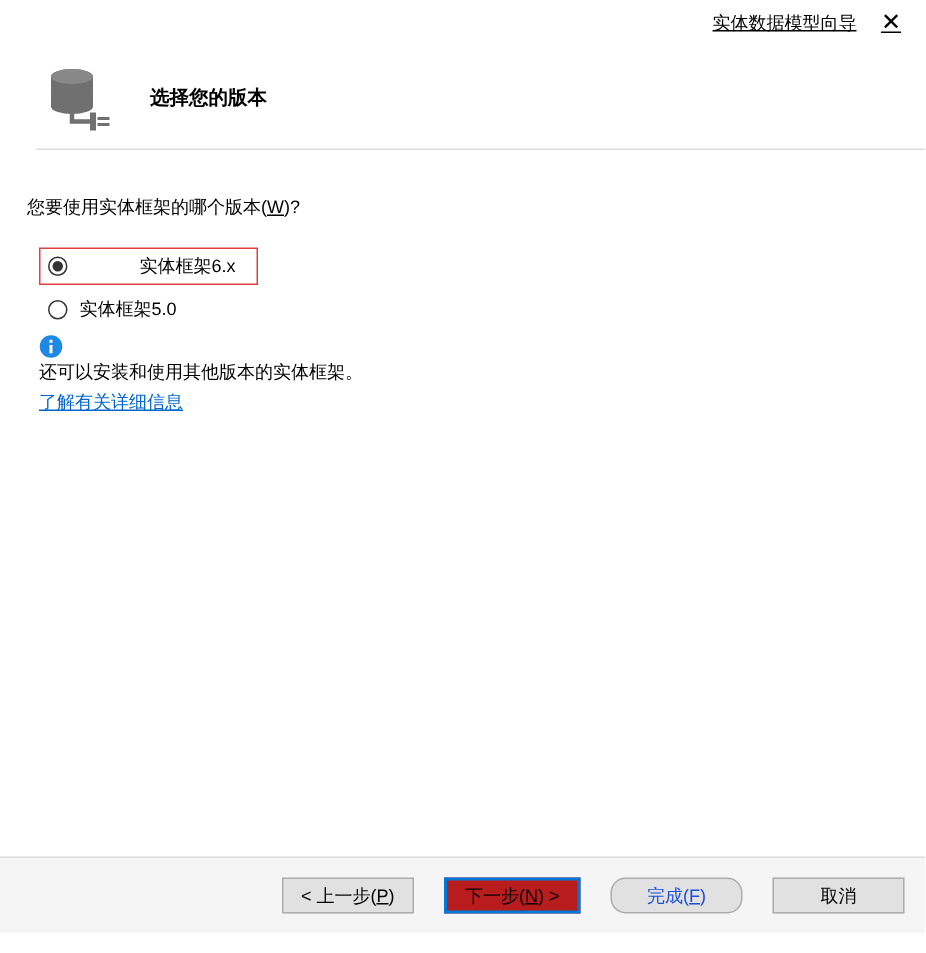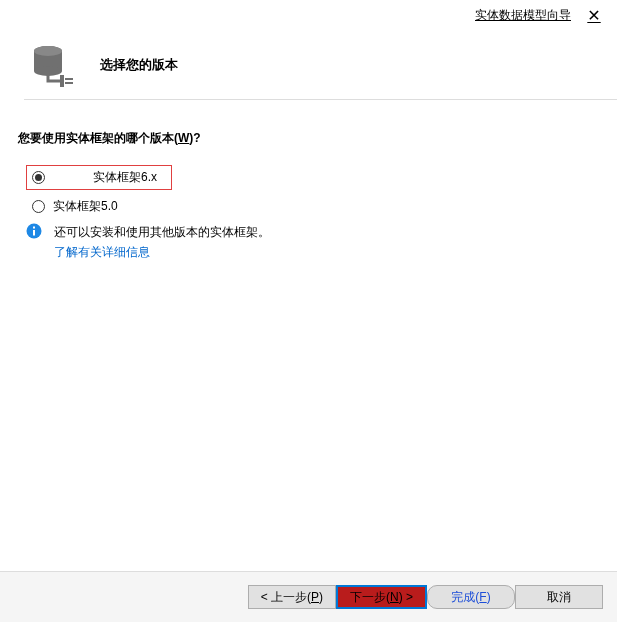--- a/index.html
+++ b/index.html
@@ -55,21 +55,21 @@
     .header-title {
       font-size: 13px;
       font-weight: bold;
     }
     .content {
       padding: 30px 18px 10px 18px;
       height: calc(100% - 30px - 70px - 64px);
     }
     .prompt-label {
       font-size: 12px;
-      font-weight: bold;
+      font-weight: normal;
       margin-bottom: 18px;
     }
     .prompt-label .access-key {
       text-decoration: underline;
     }
     .radio-group {
       padding-left: 8px;
     }
     .radio-option {
       display: flex;
@@ -103,45 +103,47 @@
       background: #333;
       border-radius: 50%;
     }
     .radio-label {
       font-size: 12px;
     }
     .info-row {
       display: flex;
       margin-top: 2px;
       padding-left: 8px;
+      flex-direction: column;
     }
     .info-icon {
       width: 16px;
       height: 16px;
       margin-right: 12px;
       flex-shrink: 0;
     }
     .info-text {
       font-size: 12px;
       line-height: 1.5;
     }
     .info-link {
       color: #0066cc;
+      text-decoration: underline;
       cursor: pointer;
       display: inline-block;
       margin-top: 2px;
     }
     .footer {
       height: 51px;
       border-top: 1px solid #ddd;
       display: flex;
       align-items: center;
       justify-content: flex-end;
       padding-right: 14px;
-      gap: 0;
+      gap: 20px;
       background: #f5f5f5;
     }
     .btn {
       min-width: 88px;
       height: 24px;
       background: #e1e1e1;
       border: 1px solid #adadad;
       font-size: 12px;
       cursor: pointer;
       font-family: inherit;

